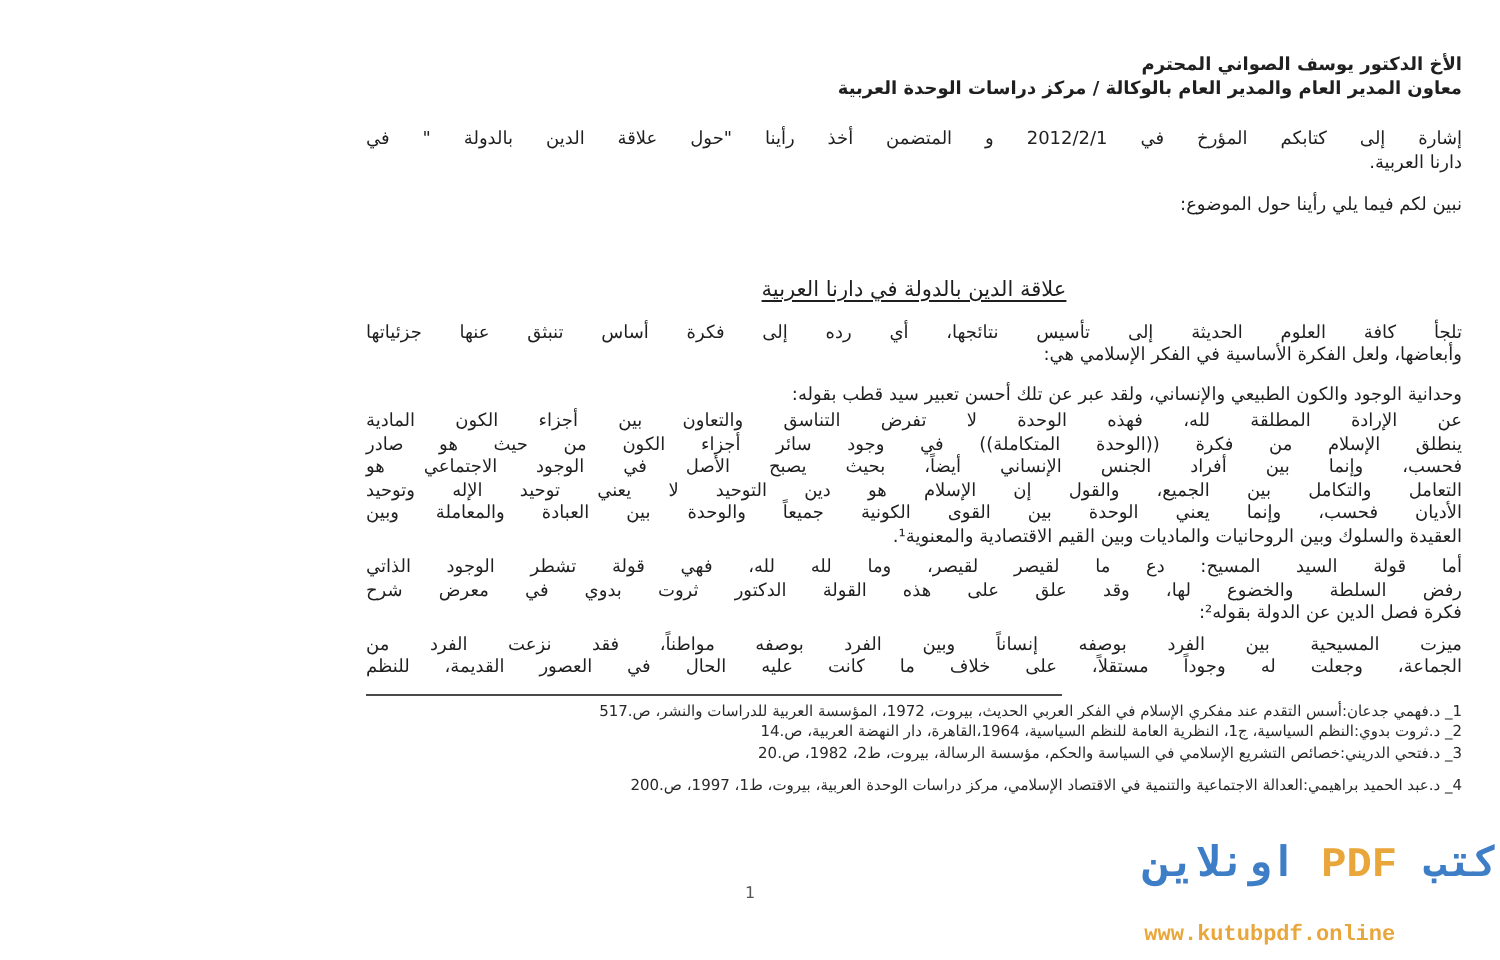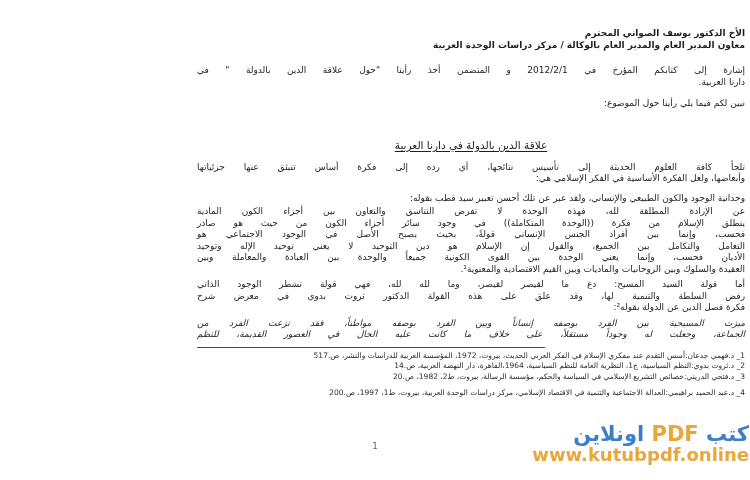--- a/index.html
+++ b/index.html
@@ -9,21 +9,21 @@
   }
   body {
     width: 750px;
     height: 480px;
     position: relative;
     overflow: hidden;
     font-family: "DejaVu Sans", sans-serif;
   }
   .doc-content {
     position: absolute;
-    left: 197px;
+    left: 183px;
     top: 27px;
     width: 548px;
     direction: rtl;
     color: var(--text, #1f1f1f);
     font-size: 9px;
     line-height: 11.5px;
     text-align: right;
   }
   .recipient {
     font-weight: bold;
@@ -38,21 +38,21 @@
     font-size: 10.5px;
     line-height: 13px;
     text-align: center;
     text-decoration: underline;
     text-underline-offset: 2px;
   }
   .para-1 { margin-top: 10px; }
   .para-2 { margin-top: 8px; }
   .para-3 { margin-top: 2px; }
   .para-4 { margin-top: 4px; }
-  .para-5 { margin-top: 4px; font-style: italic; }
+  .para-5 { margin-top: 4px; }
   .line {
     text-align: justify;
     text-align-last: justify;
     -moz-text-align-last: justify;
   }
   .line.last {
     text-align-last: right;
     -moz-text-align-last: right;
   }
   .justify-all .line.last {
@@ -86,36 +86,37 @@
     top: 442px;
     text-align: center;
     font-size: 8px;
     color: #555555;
   }
   .watermark {
     position: absolute;
     right: 1px;
     top: 423px;
     direction: rtl;
-    text-align: right;
+    text-align: left;
     line-height: 1.05;
+    font-family: Liberation Mono, monospace;
   }
   .wm-logo {
     font-size: 21px;
     font-weight: bold;
     white-space: nowrap;
   }
   .wm-blue   { color: var(--wm_blue, #3d7ec6); }
   .wm-orange { color: var(--wm_orange, #e9a63a); }
   .wm-url {
-    font-size: 18px;
+    font-size: 11px;
     font-weight: bold;
     color: var(--wm_orange, #e9a63a);
     direction: ltr;
-    margin-top: 1px;
+    margin-top: 18px;
   }
 </style>
 </head>
 <body>
 
 <div class="doc-content">
 
   <div class="recipient recipient-1">الأخ الدكتور  يوسف الصواني   المحترم</div>
 
   <div class="recipient recipient-2">معاون المدير العام والمدير العام بالوكالة / مركز دراسات الوحدة العربية</div>
@@ -134,29 +135,29 @@
       <div class="line last">وأبعاضها، ولعل الفكرة الأساسية في الفكر الإسلامي هي:</div>
     </div>
 
   <div class="para para-2">
       <div class="line last">وحدانية الوجود والكون الطبيعي والإنساني، ولقد عبر عن تلك أحسن تعبير سيد قطب بقوله:</div>
     </div>
 
   <div class="para para-3">
       <div class="line">عن الإرادة المطلقة لله، فهذه الوحدة لا تفرض التناسق والتعاون بين أجزاء الكون المادية</div>
       <div class="line">ينطلق الإسلام من فكرة ((الوحدة المتكاملة)) في وجود سائر أجزاء الكون من حيث هو صادر</div>
-      <div class="line">فحسب، وإنما بين أفراد الجنس الإنساني قولةً، بحيث يصبح الأصل في الوجود الاجتماعي هو</div>
+      <div class="line">فحسب، وإنما بين أفراد الجنس الإنساني أيضاً، بحيث يصبح الأصل في الوجود الاجتماعي هو</div>
       <div class="line">التعامل والتكامل بين الجميع، والقول إن الإسلام هو دين التوحيد لا يعني توحيد الإله وتوحيد</div>
       <div class="line">الأديان فحسب، وإنما يعني الوحدة بين القوى الكونية جميعاً والوحدة بين العبادة والمعاملة وبين</div>
       <div class="line last">العقيدة والسلوك وبين الروحانيات والماديات وبين القيم الاقتصادية والمعنوية¹.</div>
     </div>
 
   <div class="para para-4">
       <div class="line">أما قولة السيد المسيح: دع ما لقيصر لقيصر، وما لله لله، فهي قولة تشطر الوجود الذاتي</div>
-      <div class="line">رفض السلطة والتنمية لها، وقد علق على هذه القولة الدكتور ثروت بدوي في معرض شرح</div>
+      <div class="line">رفض السلطة والخضوع لها، وقد علق على هذه القولة الدكتور ثروت بدوي في معرض شرح</div>
       <div class="line last">فكرة فصل الدين عن الدولة بقوله²:</div>
     </div>
 
   <div class="para para-5 justify-all">
       <div class="line">ميزت المسيحية بين الفرد بوصفه إنساناً وبين الفرد بوصفه مواطناً، فقد نزعت الفرد من</div>
       <div class="line last">الجماعة، وجعلت له وجوداً مستقلاً، على خلاف ما كانت عليه الحال في العصور القديمة، للنظم</div>
     </div>
 
   <div class="fn-separator"></div>
 

